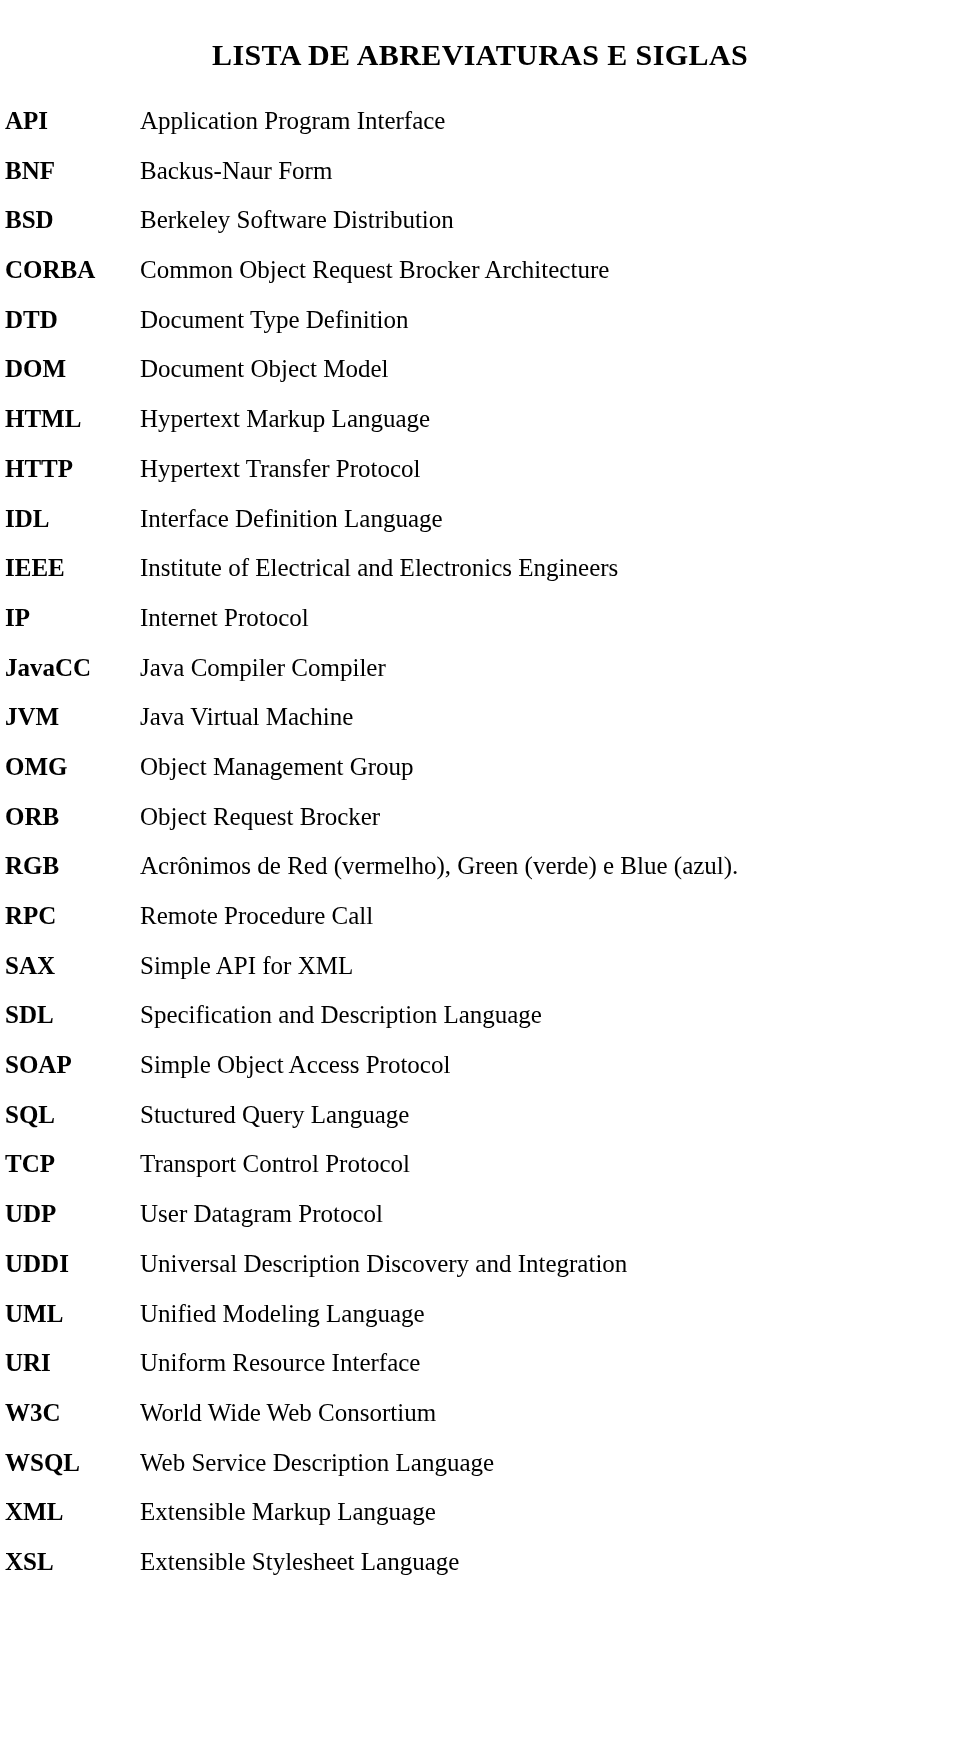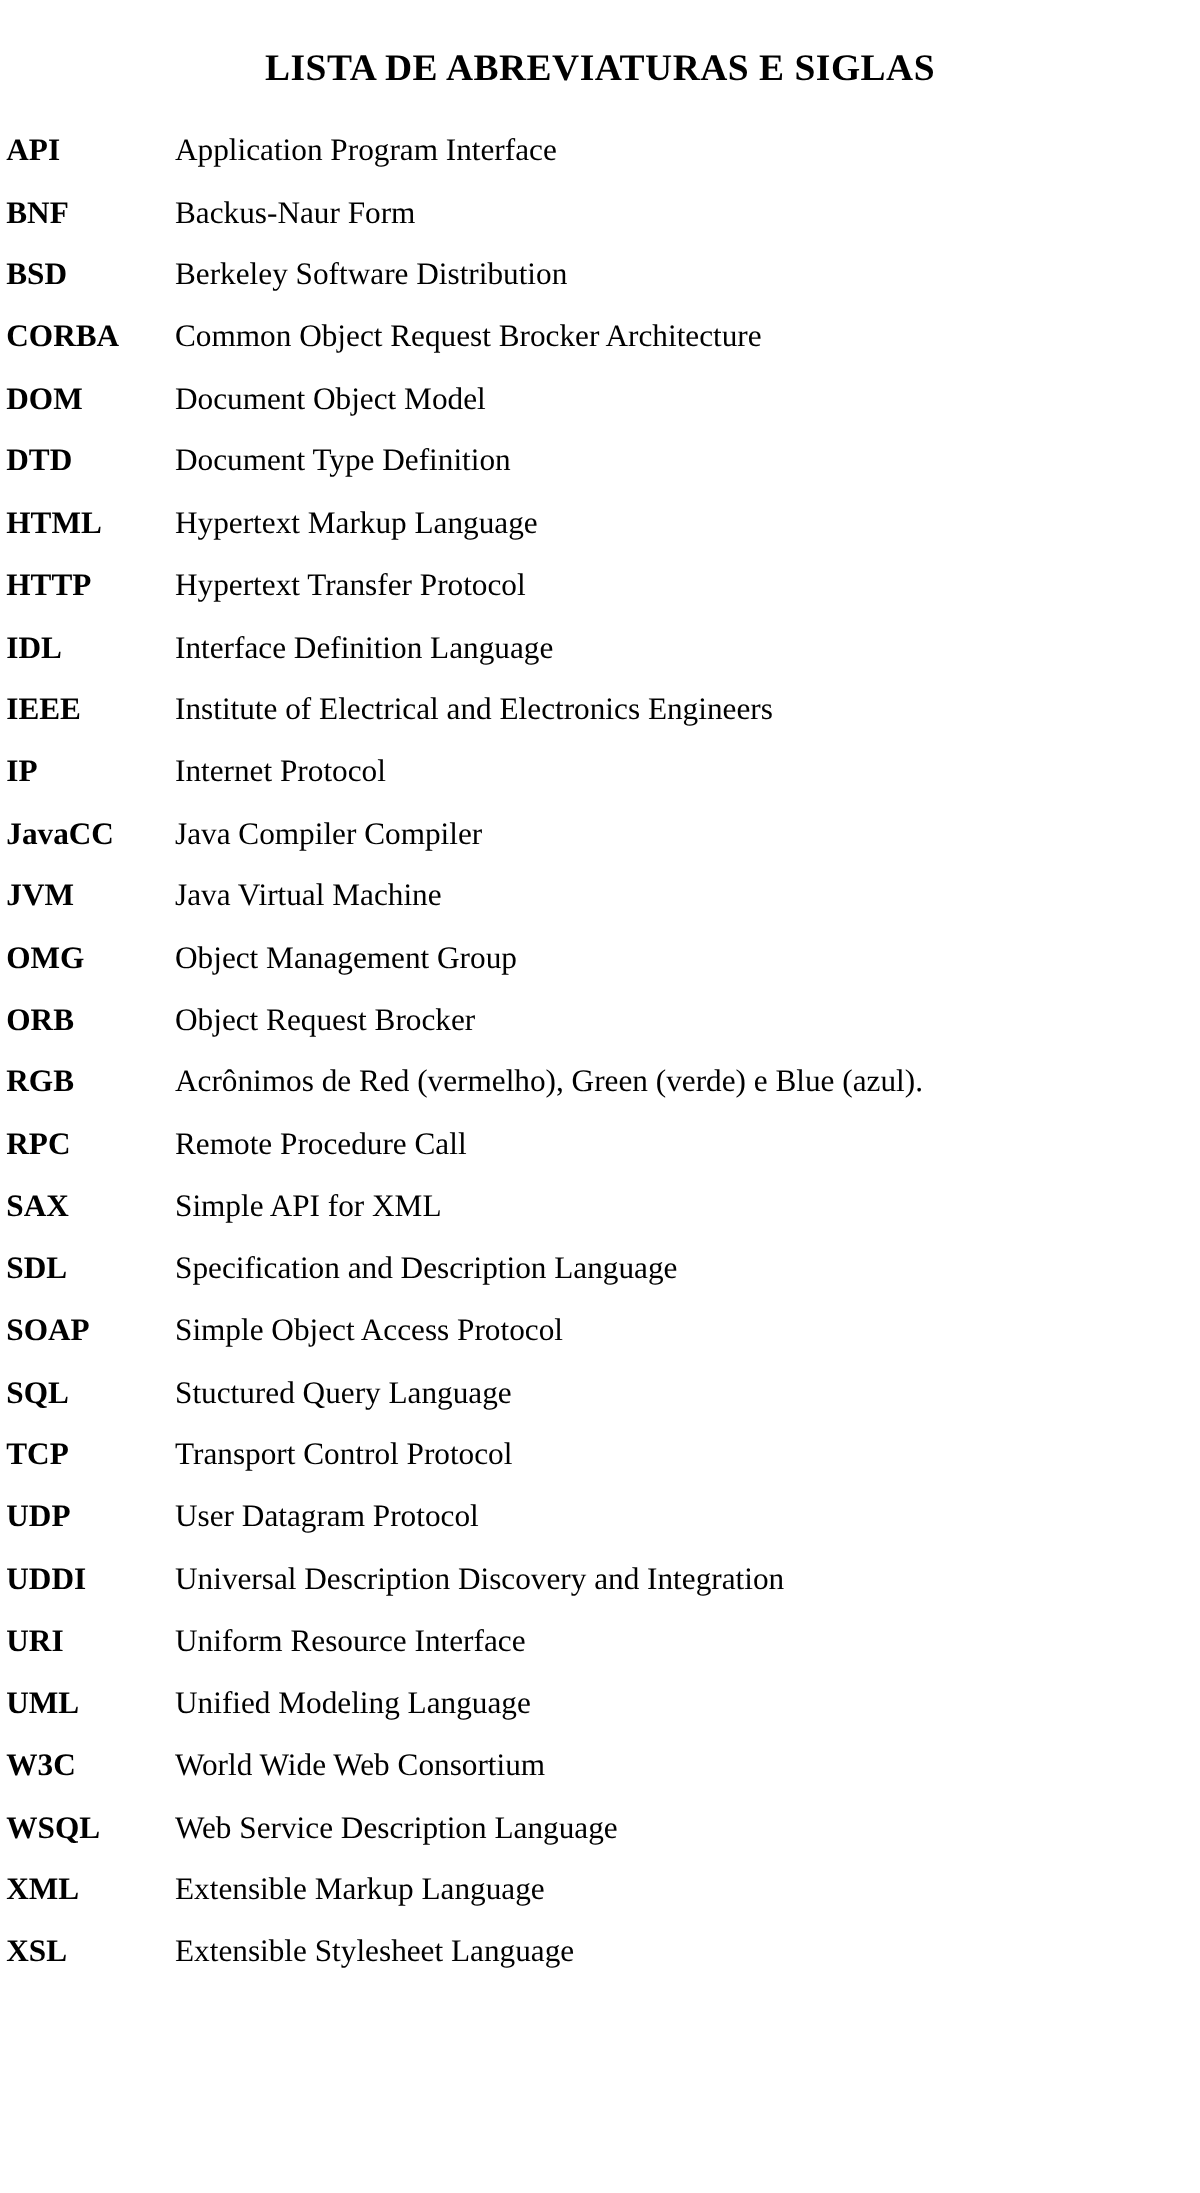--- a/index.html
+++ b/index.html
@@ -81,26 +81,26 @@
       </div>
       <div class="abbrev-row">
         <span class="abbrev-term">BSD</span>
         <span class="abbrev-def">Berkeley Software Distribution</span>
       </div>
       <div class="abbrev-row">
         <span class="abbrev-term">CORBA</span>
         <span class="abbrev-def">Common Object Request Brocker Architecture</span>
       </div>
       <div class="abbrev-row">
+        <span class="abbrev-term">DTD</span>
+        <span class="abbrev-def">Document Type Definition</span>
+      </div>
+      <div class="abbrev-row">
         <span class="abbrev-term">DOM</span>
         <span class="abbrev-def">Document Object Model</span>
-      </div>
-      <div class="abbrev-row">
-        <span class="abbrev-term">DTD</span>
-        <span class="abbrev-def">Document Type Definition</span>
       </div>
       <div class="abbrev-row">
         <span class="abbrev-term">HTML</span>
         <span class="abbrev-def">Hypertext Markup Language</span>
       </div>
       <div class="abbrev-row">
         <span class="abbrev-term">HTTP</span>
         <span class="abbrev-def">Hypertext Transfer Protocol</span>
       </div>
       <div class="abbrev-row">
@@ -161,26 +161,26 @@
       </div>
       <div class="abbrev-row">
         <span class="abbrev-term">UDP</span>
         <span class="abbrev-def italic">User Datagram Protocol</span>
       </div>
       <div class="abbrev-row">
         <span class="abbrev-term">UDDI</span>
         <span class="abbrev-def">Universal Description Discovery and Integration</span>
       </div>
       <div class="abbrev-row">
+        <span class="abbrev-term">UML</span>
+        <span class="abbrev-def">Unified Modeling Language</span>
+      </div>
+      <div class="abbrev-row">
         <span class="abbrev-term">URI</span>
         <span class="abbrev-def">Uniform Resource Interface</span>
-      </div>
-      <div class="abbrev-row">
-        <span class="abbrev-term">UML</span>
-        <span class="abbrev-def">Unified Modeling Language</span>
       </div>
       <div class="abbrev-row">
         <span class="abbrev-term">W3C</span>
         <span class="abbrev-def">World Wide Web Consortium</span>
       </div>
       <div class="abbrev-row">
         <span class="abbrev-term">WSQL</span>
         <span class="abbrev-def">Web Service Description Language</span>
       </div>
       <div class="abbrev-row">

